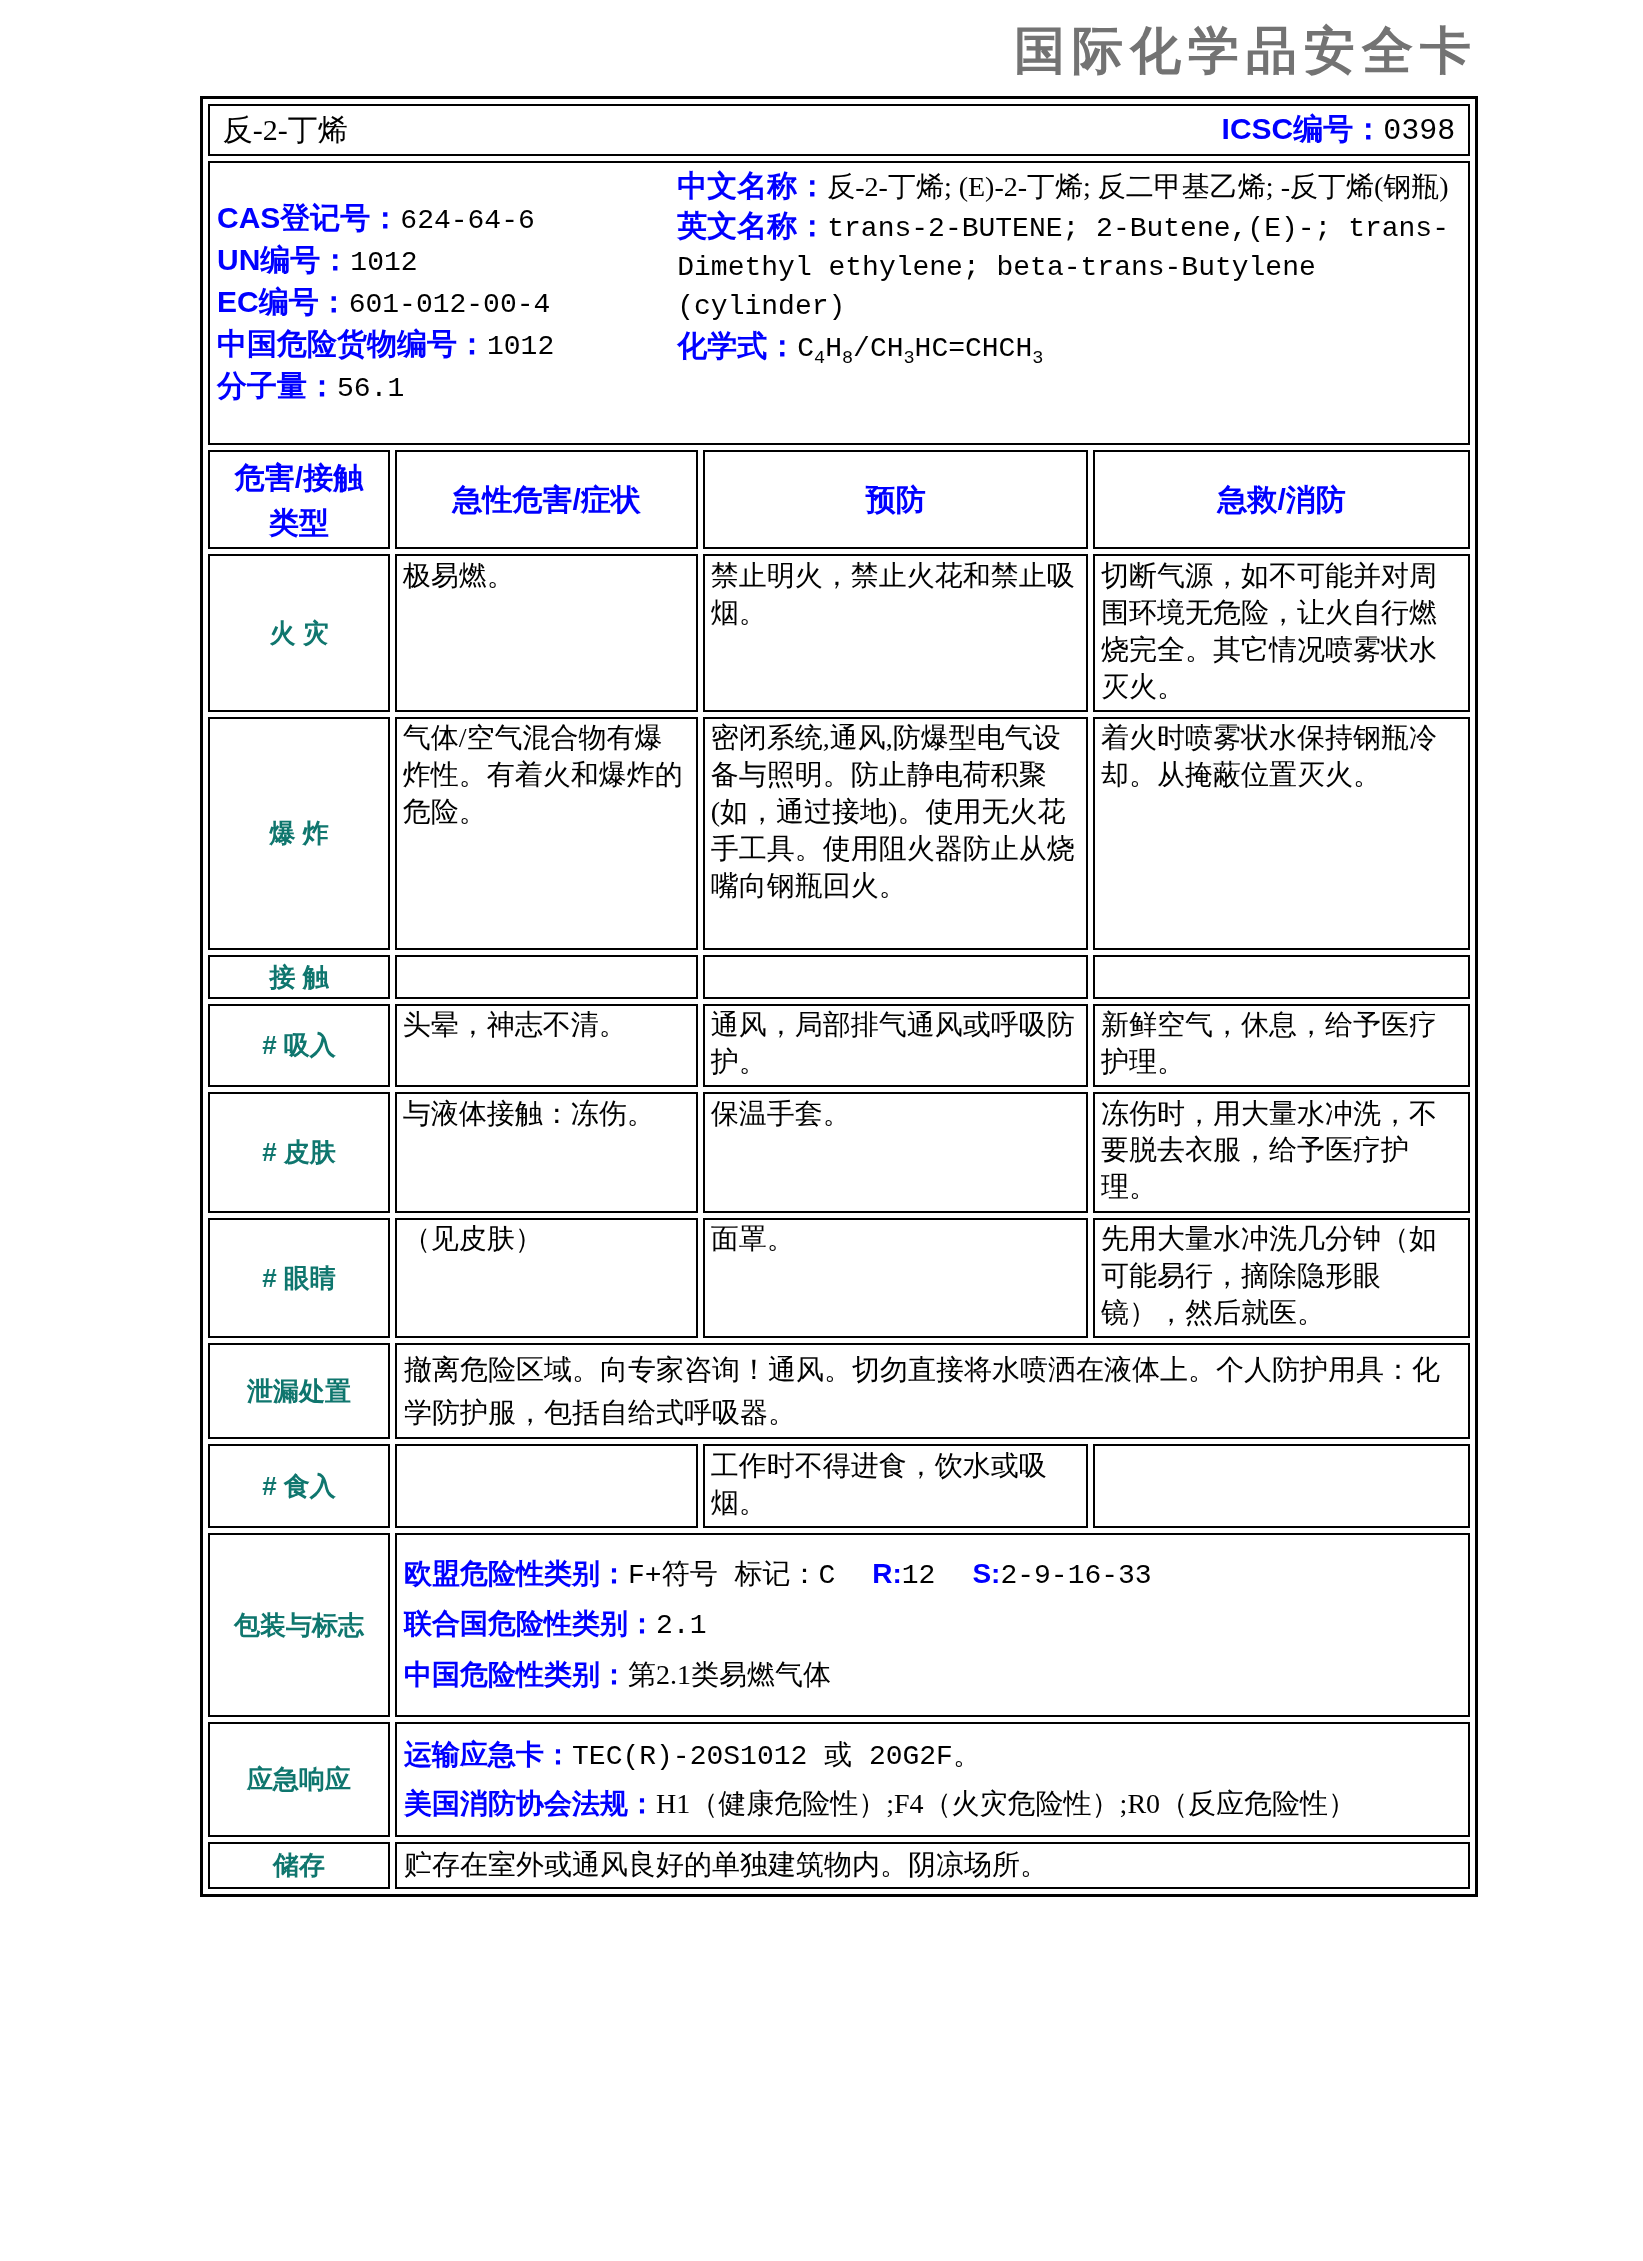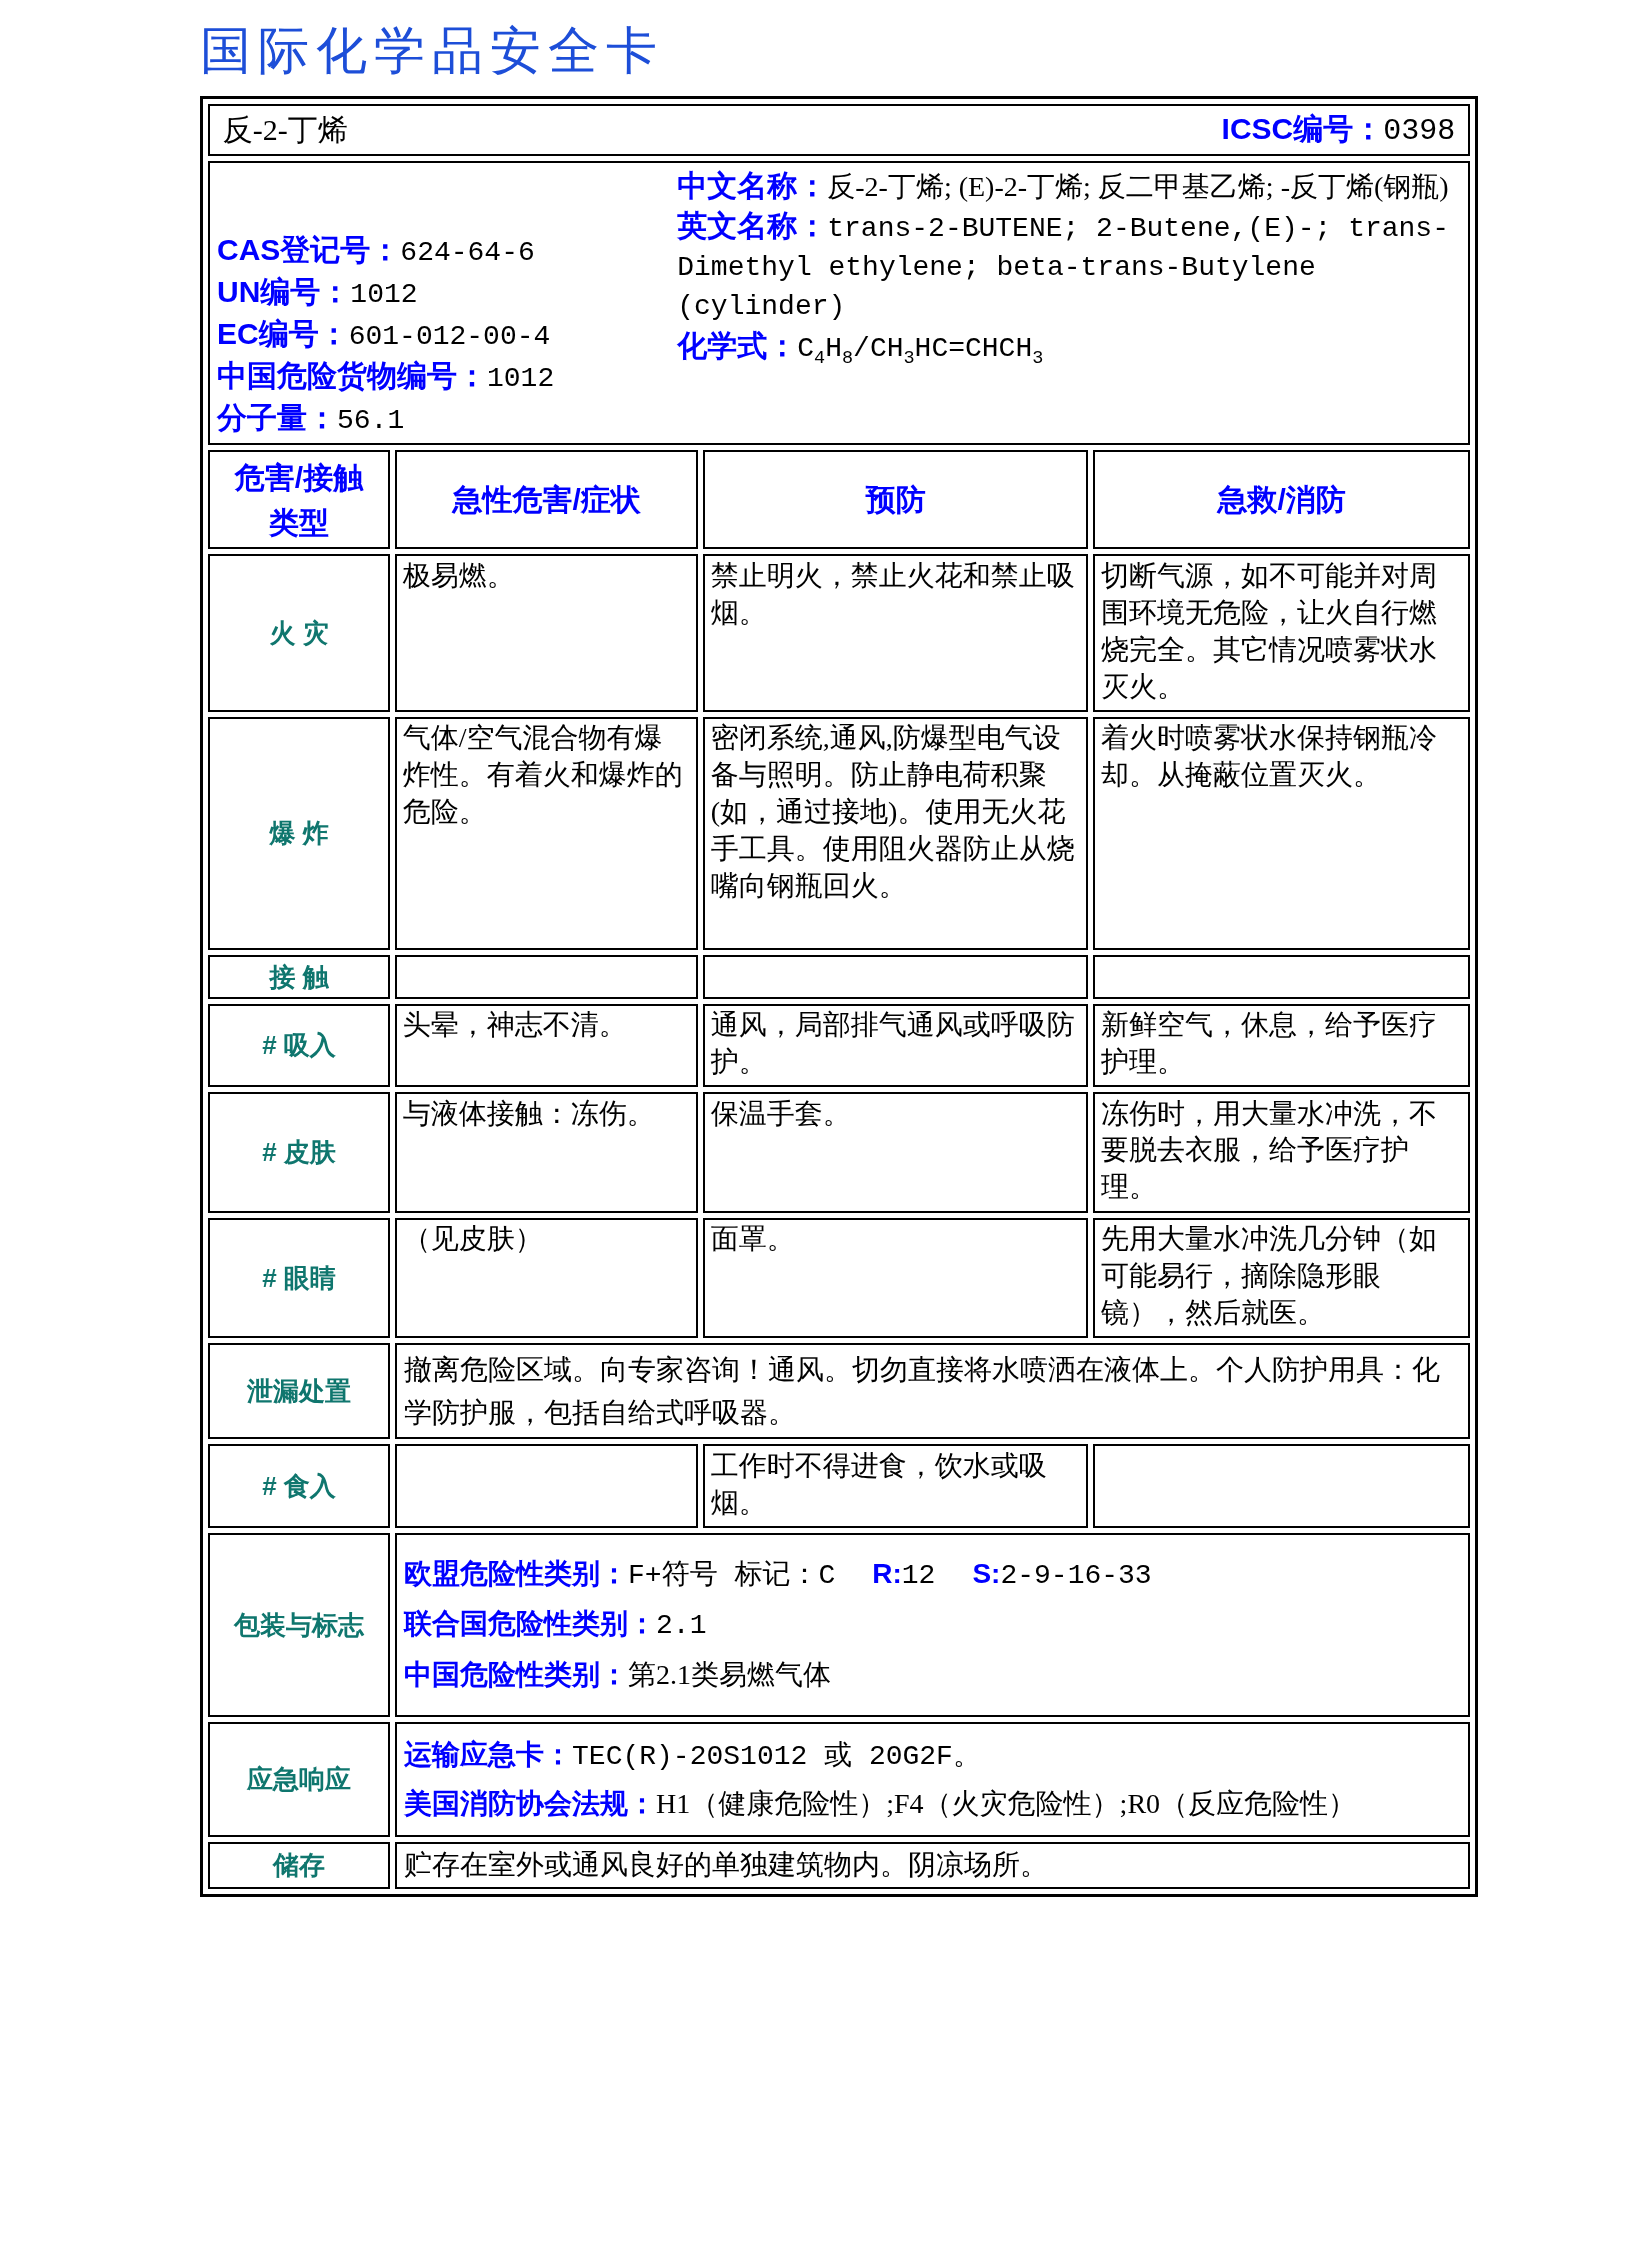--- a/index.html
+++ b/index.html
@@ -1,22 +1,22 @@
 <!DOCTYPE html>
 <html style="font-size:11.3px"><head>
 <meta charset="utf-8">
 <style>
   html,body{margin:0;padding:0;background:#ffffff;}
   body{width:1644px;height:2261px;position:relative;color:#000;}
   .page{margin:0 166px 0 200px;padding-top:18.4px;}
   .title{
-    color:#1d4ed8;
+    color:#737373;
     font-family:"Liberation Sans","DejaVu Sans",sans-serif;
-    font-weight:normal;font-size:51px;line-height:1.3;
-    text-align:left;letter-spacing:7px;margin:0 0 11.3px 0;
+    font-weight:bold;font-size:51px;line-height:1.3;
+    text-align:right;letter-spacing:7px;margin:0 0 11.3px 0;
   }
   table.card{
     width:100%;table-layout:fixed;
     border:3.5px solid #000;
     border-collapse:separate;border-spacing:5px;
     background:#fff;
   }
   td{
     border:2.8px solid #000;
     padding:2.8px 7px;
@@ -40,21 +40,21 @@
     font-family:"Liberation Sans","DejaVu Sans",sans-serif;
     font-size:30px;white-space:pre-line;line-height:1.5;
   }
   td.cell{vertical-align:top;padding:1.4px 5.7px 4.2px 5.7px;margin-left:8px;}
   
   .name-flex{display:flex;justify-content:space-between;align-items:center;padding:0 5.7px;}
   .name-flex .chem{font-size:30px;}
   .name-flex .icsc{font-size:30px;}
   
   .id-flex{display:flex;width:100%;}
-  .id-left{width:37%;min-height:274px;display:flex;flex-direction:column;justify-content:flex-end;}
+  .id-left{width:37%;min-height:274px;display:flex;flex-direction:column;justify-content:center;}
   .id-right{width:63%;min-height:274px;display:flex;flex-direction:column;}
   .id-line{font-size:28px;}
   .id-line .lbl{font-size:30px;}
   .spill-cell{line-height:1.55;}
   .pk-line{margin:11.3px 0;}
   .gap{margin-left:37px;}
   .em-line{margin:10px 0;}
 </style>
 </head>
 <body>

